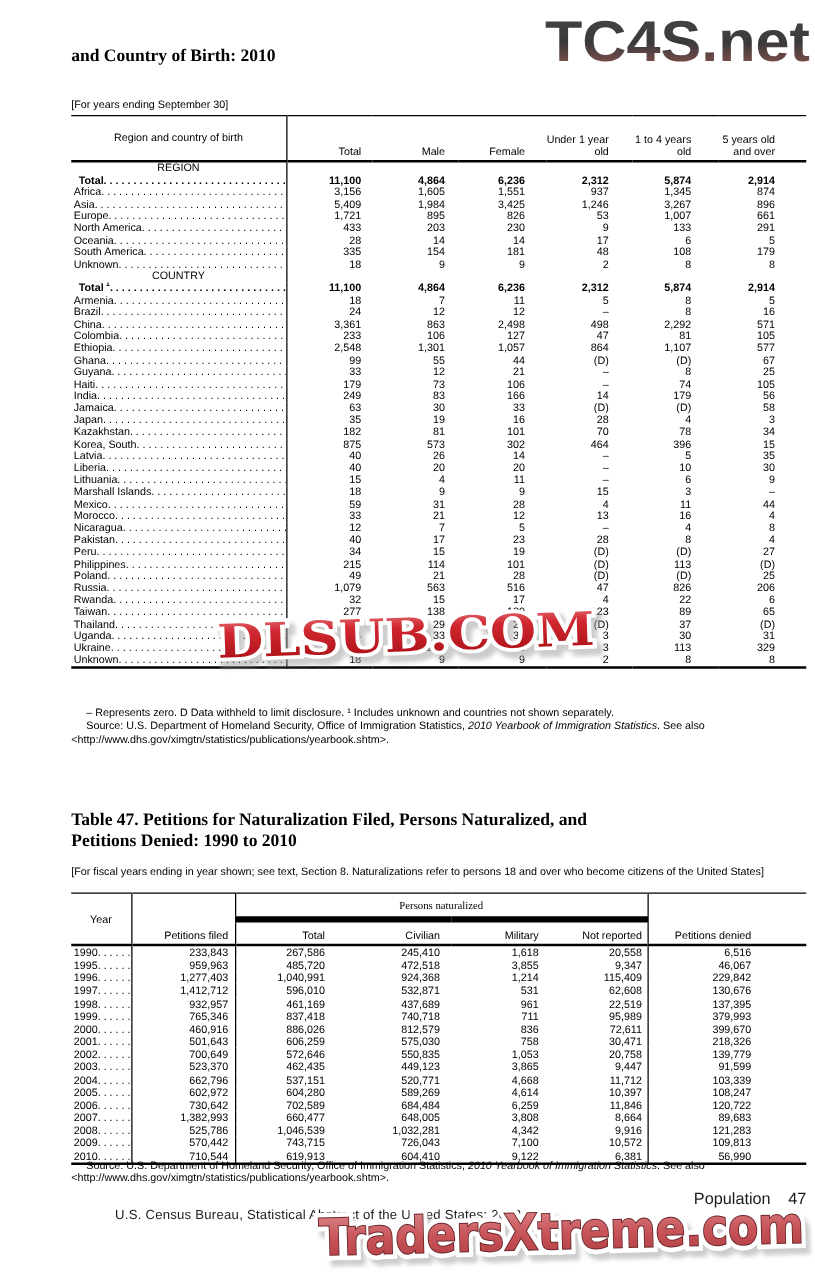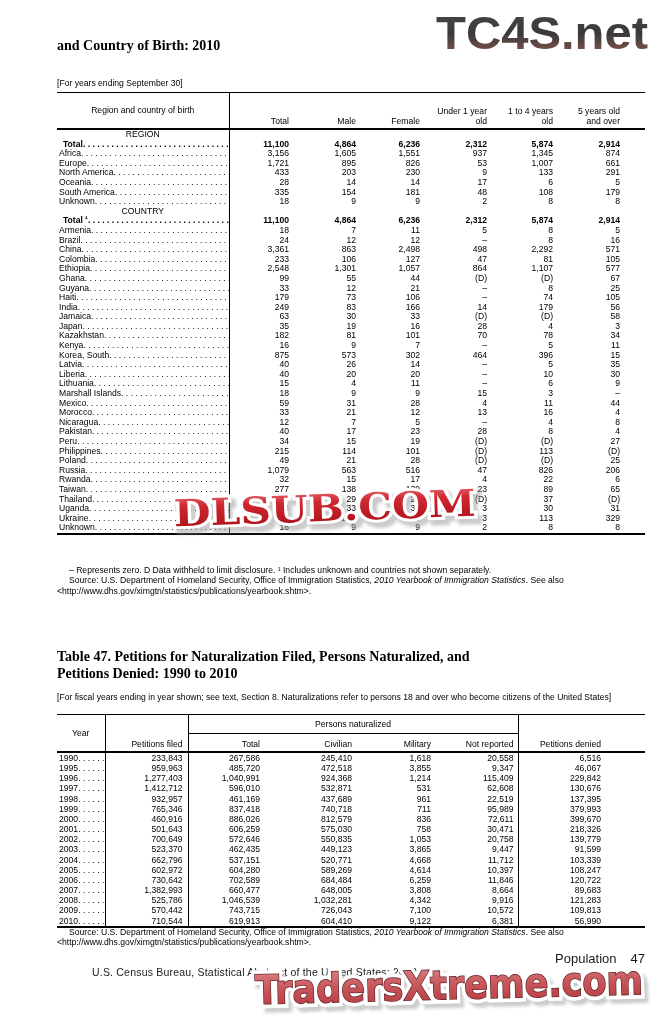--- a/index.html
+++ b/index.html
@@ -31,21 +31,21 @@
   td.stubcell{padding-left:2px;}
   td.stubcell.section{text-align:center;padding-left:0;}
   tr.bold td{font-weight:bold;}
   tr.bold .stub .lbl{padding-left:4px;}
   .stub{display:flex;align-items:baseline;}
   .stub .lbl{white-space:nowrap;}
   .stub .dots{flex:1;overflow:hidden;white-space:nowrap;}
   .stub .dots::after{content:" . . . . . . . . . . . . . . . . . . . . . . . . . . . . . . . . . . . . . . . . . . . .";}
   sup{font-size:6px;vertical-align:super;line-height:0;}
   
-  #t47 thead th.spanner{height:18px;vertical-align:middle;text-align:center;border-bottom:1px solid #000000;}
+  #t47 thead th.spanner{height:18px;vertical-align:middle;text-align:center;border-bottom:5px solid #000000;font-family:Liberation Serif, serif;}
   #t47 thead th.bott{vertical-align:bottom;text-align:right;padding-bottom:2px;}
   #t47 thead th.yearhead{vertical-align:middle;text-align:center;}
   #t47 thead tr.r2 th{height:15px;vertical-align:bottom;text-align:right;padding-bottom:2px;}
   #t47 tbody td{height:10.15px;line-height:10.15px;white-space:nowrap;overflow:hidden;text-align:right;}
   #t47 td.yearcell{text-align:left;padding-left:2px;}
   #t47 .pr-filed{padding-right:5px;}
   #t47 .pr-total{padding-right:12px;}
   #t47 .pr-civ{padding-right:9px;}
   #t47 .pr-mil{padding-right:5px;}
   #t47 .pr-not{padding-right:4px;}
@@ -127,20 +127,34 @@
           <td class="num vleft">3,156</td>
           <td class="num">1,605</td>
           <td class="num">1,551</td>
           <td class="num">937</td>
           <td class="num">1,345</td>
           <td class="num">874</td>
         </tr>
         <tr>
           <td class="stubcell">
             <div class="stub">
+              <span class="lbl">Asia</span>
+              <span class="dots"></span>
+            </div>
+          </td>
+          <td class="num vleft">5,409</td>
+          <td class="num">1,984</td>
+          <td class="num">3,425</td>
+          <td class="num">1,246</td>
+          <td class="num">3,267</td>
+          <td class="num">896</td>
+        </tr>
+        <tr>
+          <td class="stubcell">
+            <div class="stub">
               <span class="lbl">Europe</span>
               <span class="dots"></span>
             </div>
           </td>
           <td class="num vleft">1,721</td>
           <td class="num">895</td>
           <td class="num">826</td>
           <td class="num">53</td>
           <td class="num">1,007</td>
           <td class="num">661</td>
@@ -379,34 +393,20 @@
               <span class="lbl">Kazakhstan</span>
               <span class="dots"></span>
             </div>
           </td>
           <td class="num vleft">182</td>
           <td class="num">81</td>
           <td class="num">101</td>
           <td class="num">70</td>
           <td class="num">78</td>
           <td class="num">34</td>
-        </tr>
-        <tr>
-          <td class="stubcell">
-            <div class="stub">
-              <span class="lbl">Kenya</span>
-              <span class="dots"></span>
-            </div>
-          </td>
-          <td class="num vleft">16</td>
-          <td class="num">9</td>
-          <td class="num">7</td>
-          <td class="num">–</td>
-          <td class="num">5</td>
-          <td class="num">11</td>
         </tr>
         <tr>
           <td class="stubcell">
             <div class="stub">
               <span class="lbl">Korea, South</span>
               <span class="dots"></span>
             </div>
           </td>
           <td class="num vleft">875</td>
           <td class="num">573</td>

